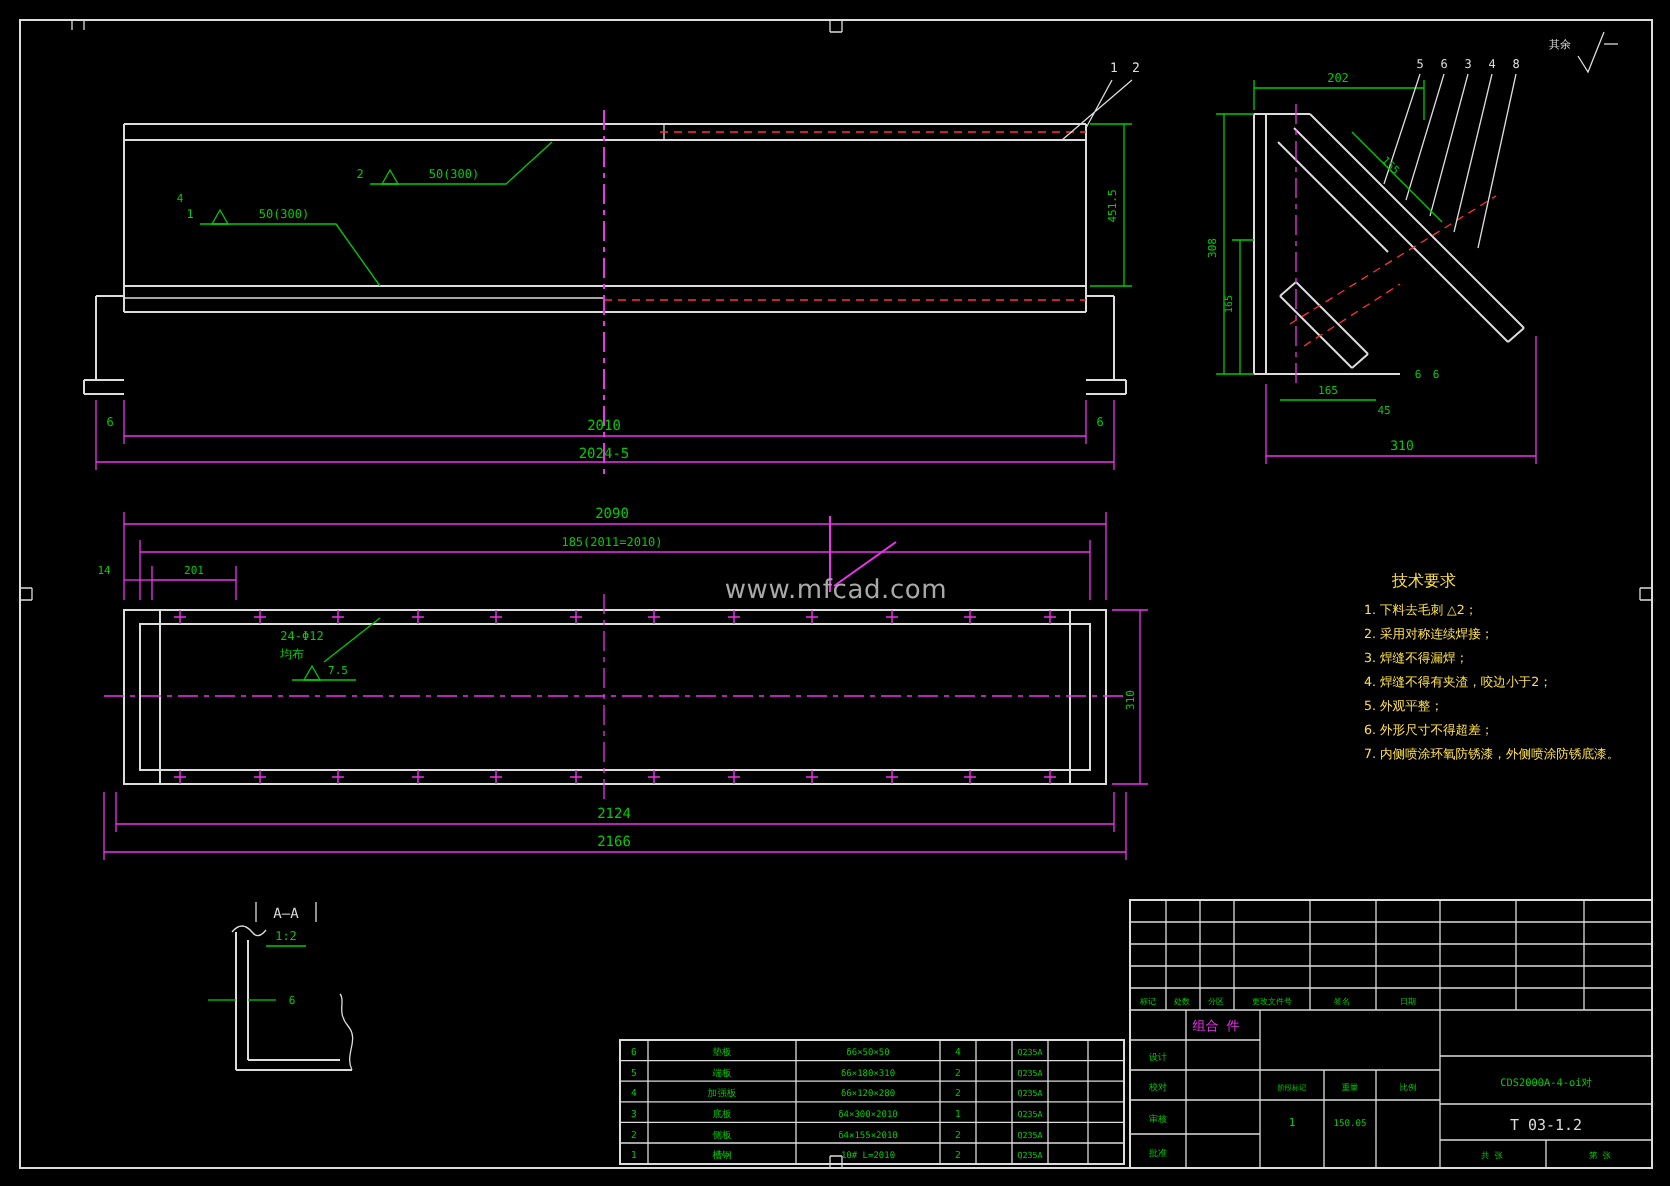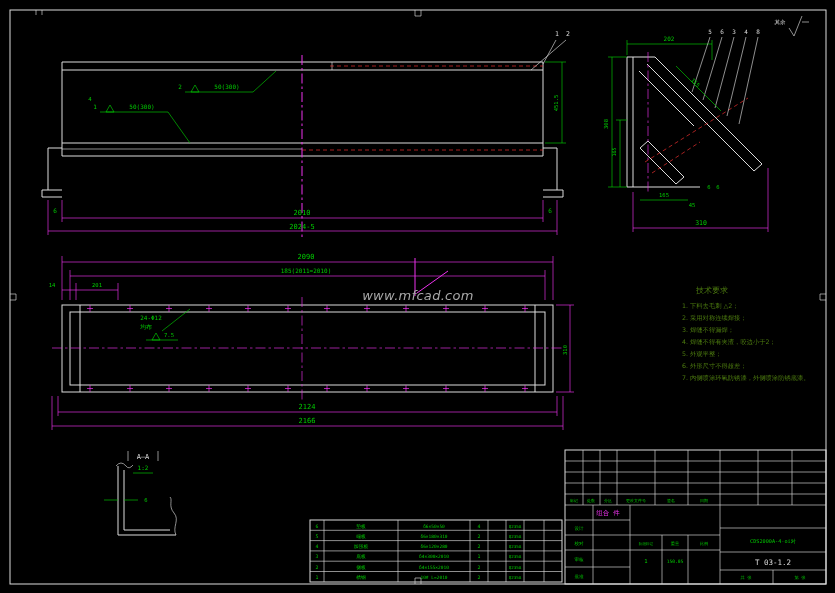--- a/index.html
+++ b/index.html
@@ -8,22 +8,22 @@
   .stage svg{position:absolute;left:0;top:0;}
   svg path,svg rect{fill:none;}
   .w{stroke:#dcdcdc;stroke-width:1;}
   .g{stroke:#00cc00;stroke-width:1;}
   .m{stroke:#ee33ee;stroke-width:1;}
   .r{stroke:#ff3333;stroke-width:1;}
   .thin{stroke-width:.65;}
   .dash{stroke-dasharray:4,3;}
   .cl{stroke-dasharray:10,3,2.5,3;}
   .watermark{position:absolute;left:352px;top:288px;width:132px;text-align:center;
-             font-size:13px;color:#a9a9a9;letter-spacing:.3px;font-style:italic;}
-  .tech{position:absolute;left:682px;top:285px;width:142px;color:#4d7c0f;}
+             font-size:13px;color:#a9a9a9;letter-spacing:.3px;}
+  .tech{position:absolute;left:682px;top:285px;width:142px;color:#fde047;}
   .tech-title{font-size:8px;margin:0 0 4px 14px;}
   .tech-item{font-size:6.3px;line-height:12px;white-space:nowrap;}
   svg text{font-family:"DejaVu Sans Mono","DejaVu Sans",sans-serif;}
 </style>
 </head>
 <body>
 
 <div class="stage">
 <svg width="835" height="593" viewBox="0 0 835 593">
   <defs>

